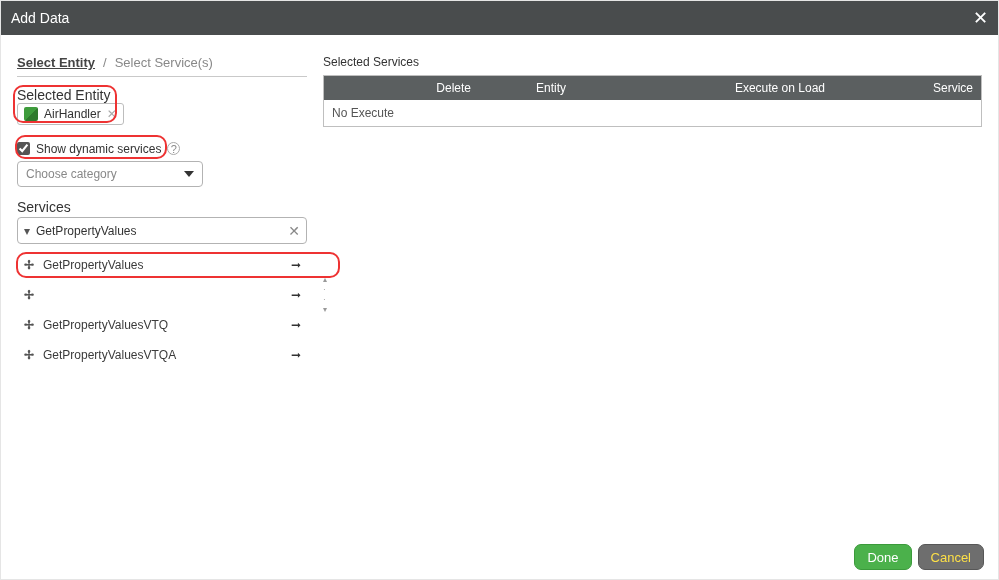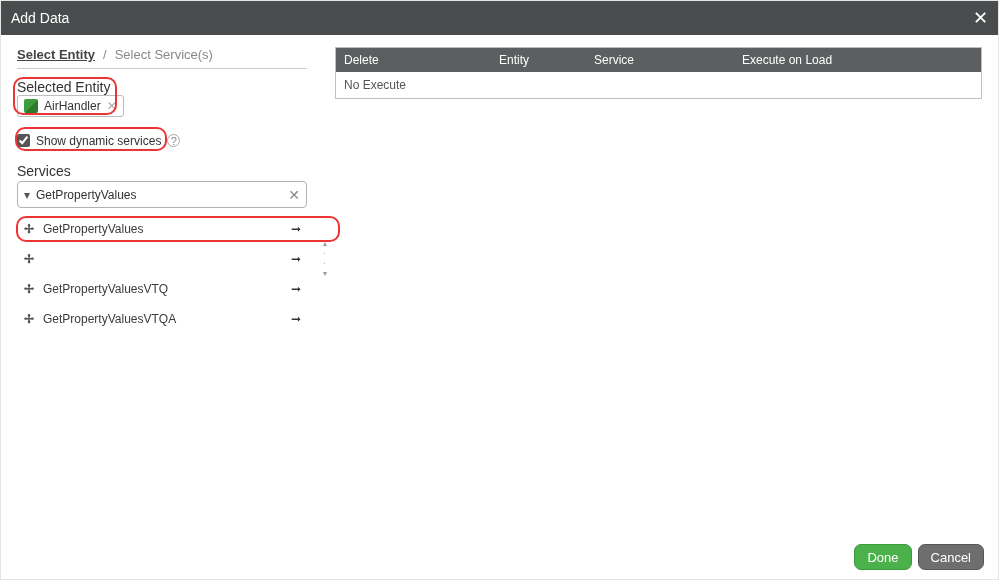--- a/index.html
+++ b/index.html
@@ -5,21 +5,21 @@
     * { box-sizing: border-box; margin: 0; padding: 0; }
     html, body { width: 999px; height: 580px; font-family: Arial, Helvetica, sans-serif; background: #fff; }
 
     .dialog { width: 999px; height: 580px; display: flex; flex-direction: column; border: 1px solid #e5e5e5; }
 
     
     .titlebar { background: #494c4d; color: #fff; height: 34px; display: flex; align-items: center; padding: 0 10px; font-size: 14px; }
     .titlebar-title { flex: 1; }
     .titlebar-close { cursor: pointer; font-size: 18px; line-height: 18px; }
 
-    .body { display: flex; flex: 1; padding: 12px 16px 4px 16px; gap: 28px; }
+    .body { display: flex; flex: 1; padding: 20px 16px 4px 16px; gap: 16px; }
 
     .left-col { width: 290px; }
     .right-col { flex: 1; }
 
     
     .breadcrumb { display: flex; align-items: baseline; gap: 8px; font-size: 13px; color: #888; border-bottom: 1px solid #c9c9c9; padding-bottom: 6px; margin-bottom: 10px; }
     .crumb-active { color: #444; font-weight: bold; text-decoration: underline; }
 
     
     .field-label { font-size: 14px; color: #333; margin: 8px 0 2px 0; }
@@ -54,33 +54,33 @@
     .svc-item .drag-icon { color: #555; width: 12px; text-align: center; }
     .svc-item .arrow { margin-left: auto; color: #333; }
     .svc-item.first { margin-top: 4px; }
     .hi-svc { left: -1px; top: 2px; width: 324px; height: 26px; }
 
     .list-arrow-container { position: absolute; right: -20px; top: 25px; display: flex; flex-direction: column; gap: 1px; font-size: 8px; color: #999; }
 
     
     .st-label { font-size: 12px; color: #333; margin-bottom: 6px; }
     .table { border: 1px solid #bfbfbf; width: 100%; }
-    .table-head { display: flex; background: #5b5f60; color: #fff; font-size: 12px; }
+    .table-head { display: flex; background: #5b5f60; color: #fff; font-size: 12px; text-align: right; }
     .th { padding: 5px 8px; }
     .th.delete { width: 155px; }
     .th.entity { width: 95px; }
     .th.service { width: 148px; }
     .th.execute { flex: 1; }
     .table-row { padding: 6px 8px; font-size: 12px; color: #555; }
 
     
     .footer { height: 44px; display: flex; align-items: center; justify-content: flex-end; gap: 6px; padding: 0 14px; }
     .btn { height: 26px; padding: 0 12px; border-radius: 7px; font-size: 13px; cursor: pointer; border: 1px solid transparent; }
     .btn-done { background: #4bb14b; color: #fff; border-color: #3b9a3b; }
-    .btn-cancel { background: #6e6e6e; color: #ffffff; border-color: #575757; }
+    .btn-cancel { background: #6e6e6e; color: #fde047; border-color: #575757; }
 
     .filter-icon { font-size: 12px; }
     .plus-move { font-weight: bold; }
   </style>
 </head>
 <body>
 
 <div class="dialog">
 
   <div class="titlebar">
@@ -110,20 +110,24 @@
 
       <div class="dyn-wrap">
         <div class="highlight-box hi-dyn"></div>
         <label class="dyn-row">
           <input type="checkbox" checked="" style="">
           <span>Show dynamic services</span>
           <span class="help-icon">?</span>
         </label>
       </div>
 
+      <div class="category-select">
+        <span>Choose category</span>
+        <span class="caret-down"></span>
+      </div>
 
       <div class="field-label" style="margin-top:12px;">Services</div>
       <div class="svc-filter">
         <span class="filter-icon">▾</span>
         <input type="text" value="GetPropertyValues" style="">
         <span class="clear-x">✕</span>
       </div>
 
       <div class="svc-list">
         <div class="highlight-box hi-svc"></div>
@@ -152,26 +156,27 @@
           <span>▴</span>
             <span>·</span>
             <span>·</span>
             <span>▾</span>
         </div>
       </div>
 
     </div>
 
     <div class="right-col">
+      <div class="st-label">Selected Services</div>
       <div class="table">
         <div class="table-head">
           <div class="th delete">Delete</div>
           <div class="th entity">Entity</div>
+          <div class="th execute">Execute on Load</div>
           <div class="th service">Service</div>
-          <div class="th execute">Execute on Load</div>
         </div>
         <div class="table-row">No Execute</div>
       </div>
     </div>
 
   </div>
 
   <div class="footer">
     <button class="btn btn-done">Done</button>
     <button class="btn btn-cancel">Cancel</button>

